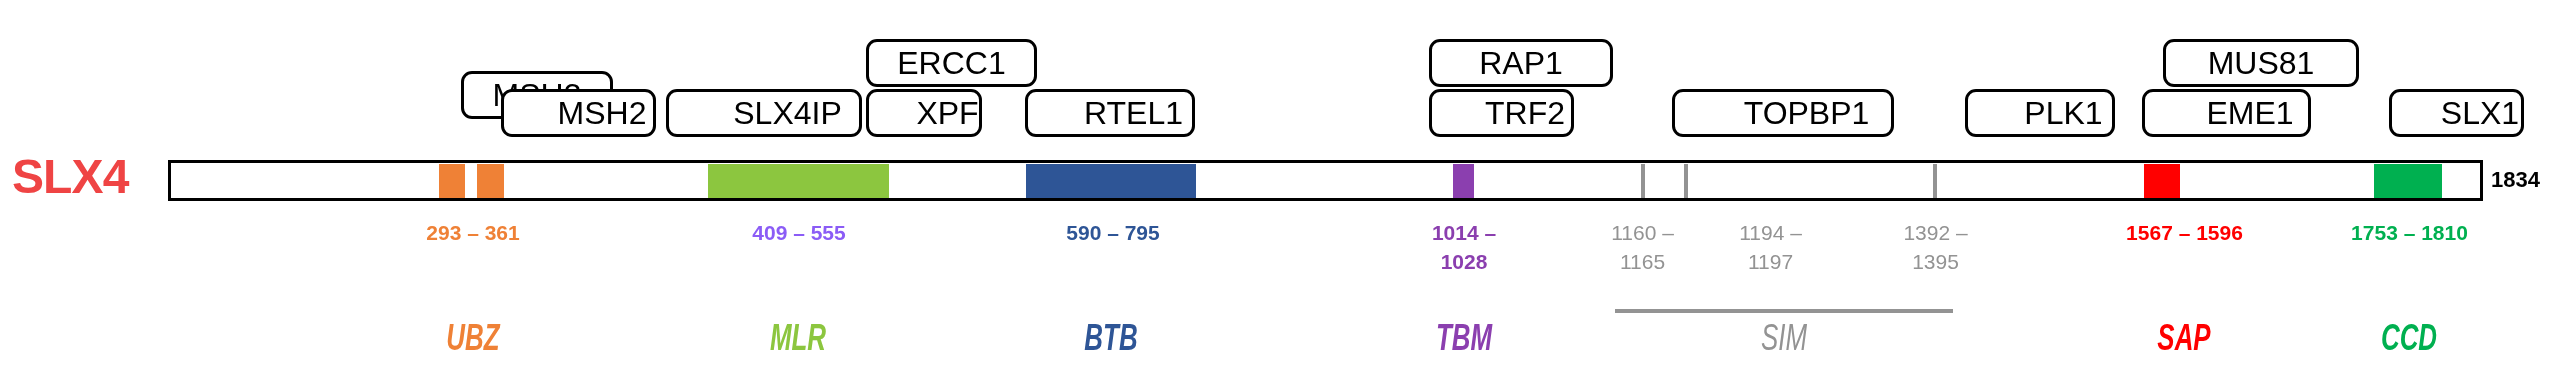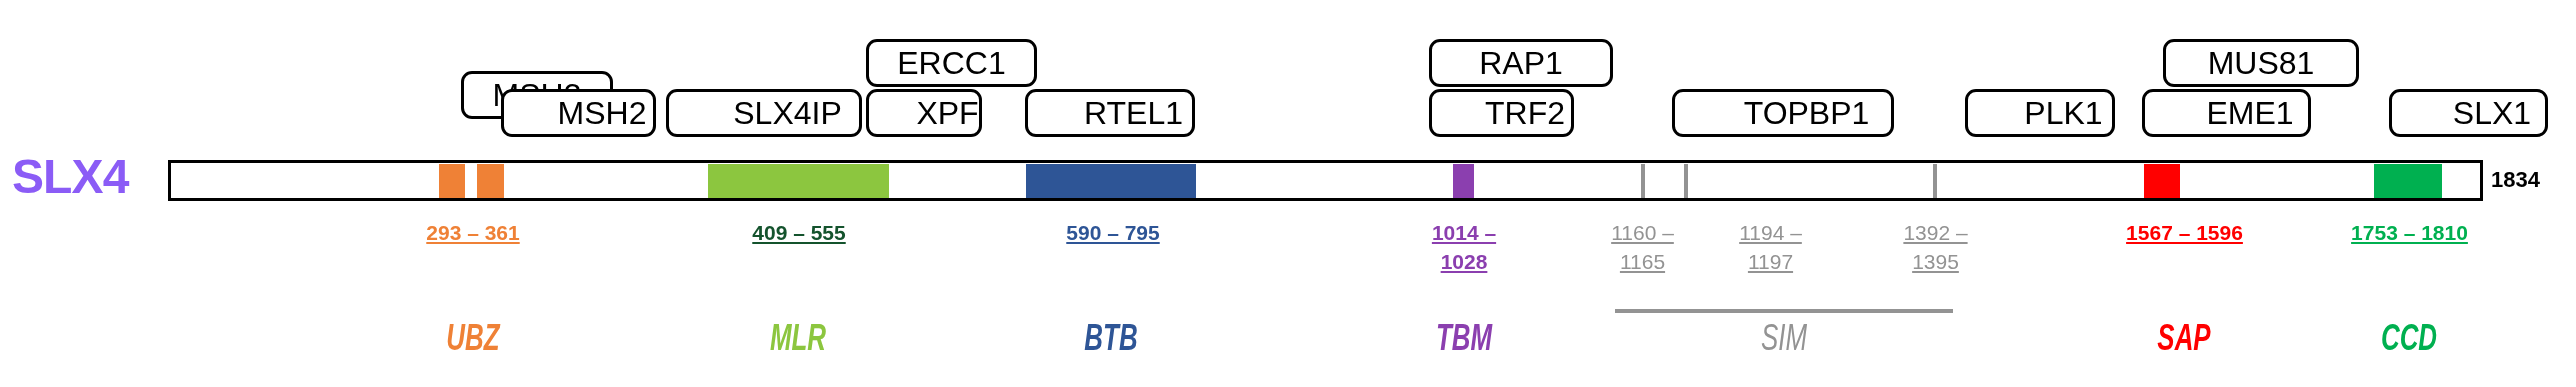--- a/index.html
+++ b/index.html
@@ -22,21 +22,21 @@
   #protein-name {
     position: absolute;
     left: 12px;
     top: 149px;
     width: 149px;
     height: 56px;
     line-height: 56px;
     text-align: left;
     font-size: 48px;
     font-weight: bold;
-    color: #8b5cf6;
+    color: #ef4444;
     letter-spacing: -0.9px;
     white-space: nowrap;
   }
 
   
   #backbone {
     position: absolute;
     left: 168px;
     top: 160px;
     width: 2315px;
@@ -89,21 +89,20 @@
 
   
   .range-label {
     position: absolute;
     top: 218px;
     font-size: 21px;
     font-weight: bold;
     text-align: center;
     white-space: pre-line;
     line-height: 29px;
-    text-decoration: underline;
   }
   .range-label.gray {
     font-weight: normal;
   }
 
   
   .domain-name {
     position: absolute;
     top: 317px;
     font-size: 36px;
@@ -156,25 +155,25 @@
       <div class="label-box row-bot" style="left: 666px; width: 196px;">SLX4IP</div>
       <div class="label-box row-top" style="left: 866px; width: 171px;">ERCC1</div>
       <div class="label-box row-bot" style="left: 866px; width: 116px;">XPF</div>
       <div class="label-box row-bot" style="left: 1025px; width: 170px; text-align: center;">RTEL1</div>
       <div class="label-box row-top" style="left: 1429px; width: 184px;">RAP1</div>
       <div class="label-box row-bot" style="left: 1429px; width: 145px;">TRF2</div>
       <div class="label-box row-bot" style="left: 1626px; width: 222px; margin-left: 46px;">TOPBP1</div>
       <div class="label-box row-bot" style="left: 1965px; width: 150px;">PLK1</div>
       <div class="label-box row-top" style="left: 2163px; width: 196px;">MUS81</div>
       <div class="label-box row-bot" style="left: 2142px; width: 169px;">EME1</div>
-      <div class="label-box row-bot" style="left: 2389px; width: 159px;">SLX1</div>
+      <div class="label-box row-bot" style="left: 2389px; width: 135px;">SLX1</div>
     </div>
   <div id="ranges-layer">
       <div class="range-label" style="left: 392px; width: 162px; color: rgb(239, 129, 54);">293 – 361</div>
-      <div class="range-label" style="left: 716px; width: 166px; color: #14532d;">409 – 555</div>
+      <div class="range-label" style="left: 716px; width: 166px; color: #8b5cf6;">409 – 555</div>
       <div class="range-label" style="left: 1030px; width: 166px; color: rgb(46, 85, 150);">590 – 795</div>
       <div class="range-label" style="left: 1383px; width: 162px; color: rgb(139, 63, 175);">1014 –
 1028</div>
       <div class="range-label" style="left: 2082px; width: 205px; color: rgb(255, 0, 0);">1567 – 1596</div>
       <div class="range-label" style="left: 2307px; width: 205px; color: rgb(0, 176, 80);">1753 – 1810</div>
       <div class="range-label gray" style="left: 1570px; width: 145px; color: rgb(147, 147, 147); text-align: center;">1160 –
 1165</div>
       <div class="range-label gray" style="left: 1698px; width: 145px; color: rgb(147, 147, 147);">1194 –
 1197</div>
       <div class="range-label gray" style="left: 1863px; width: 145px; color: rgb(147, 147, 147);">1392 –

